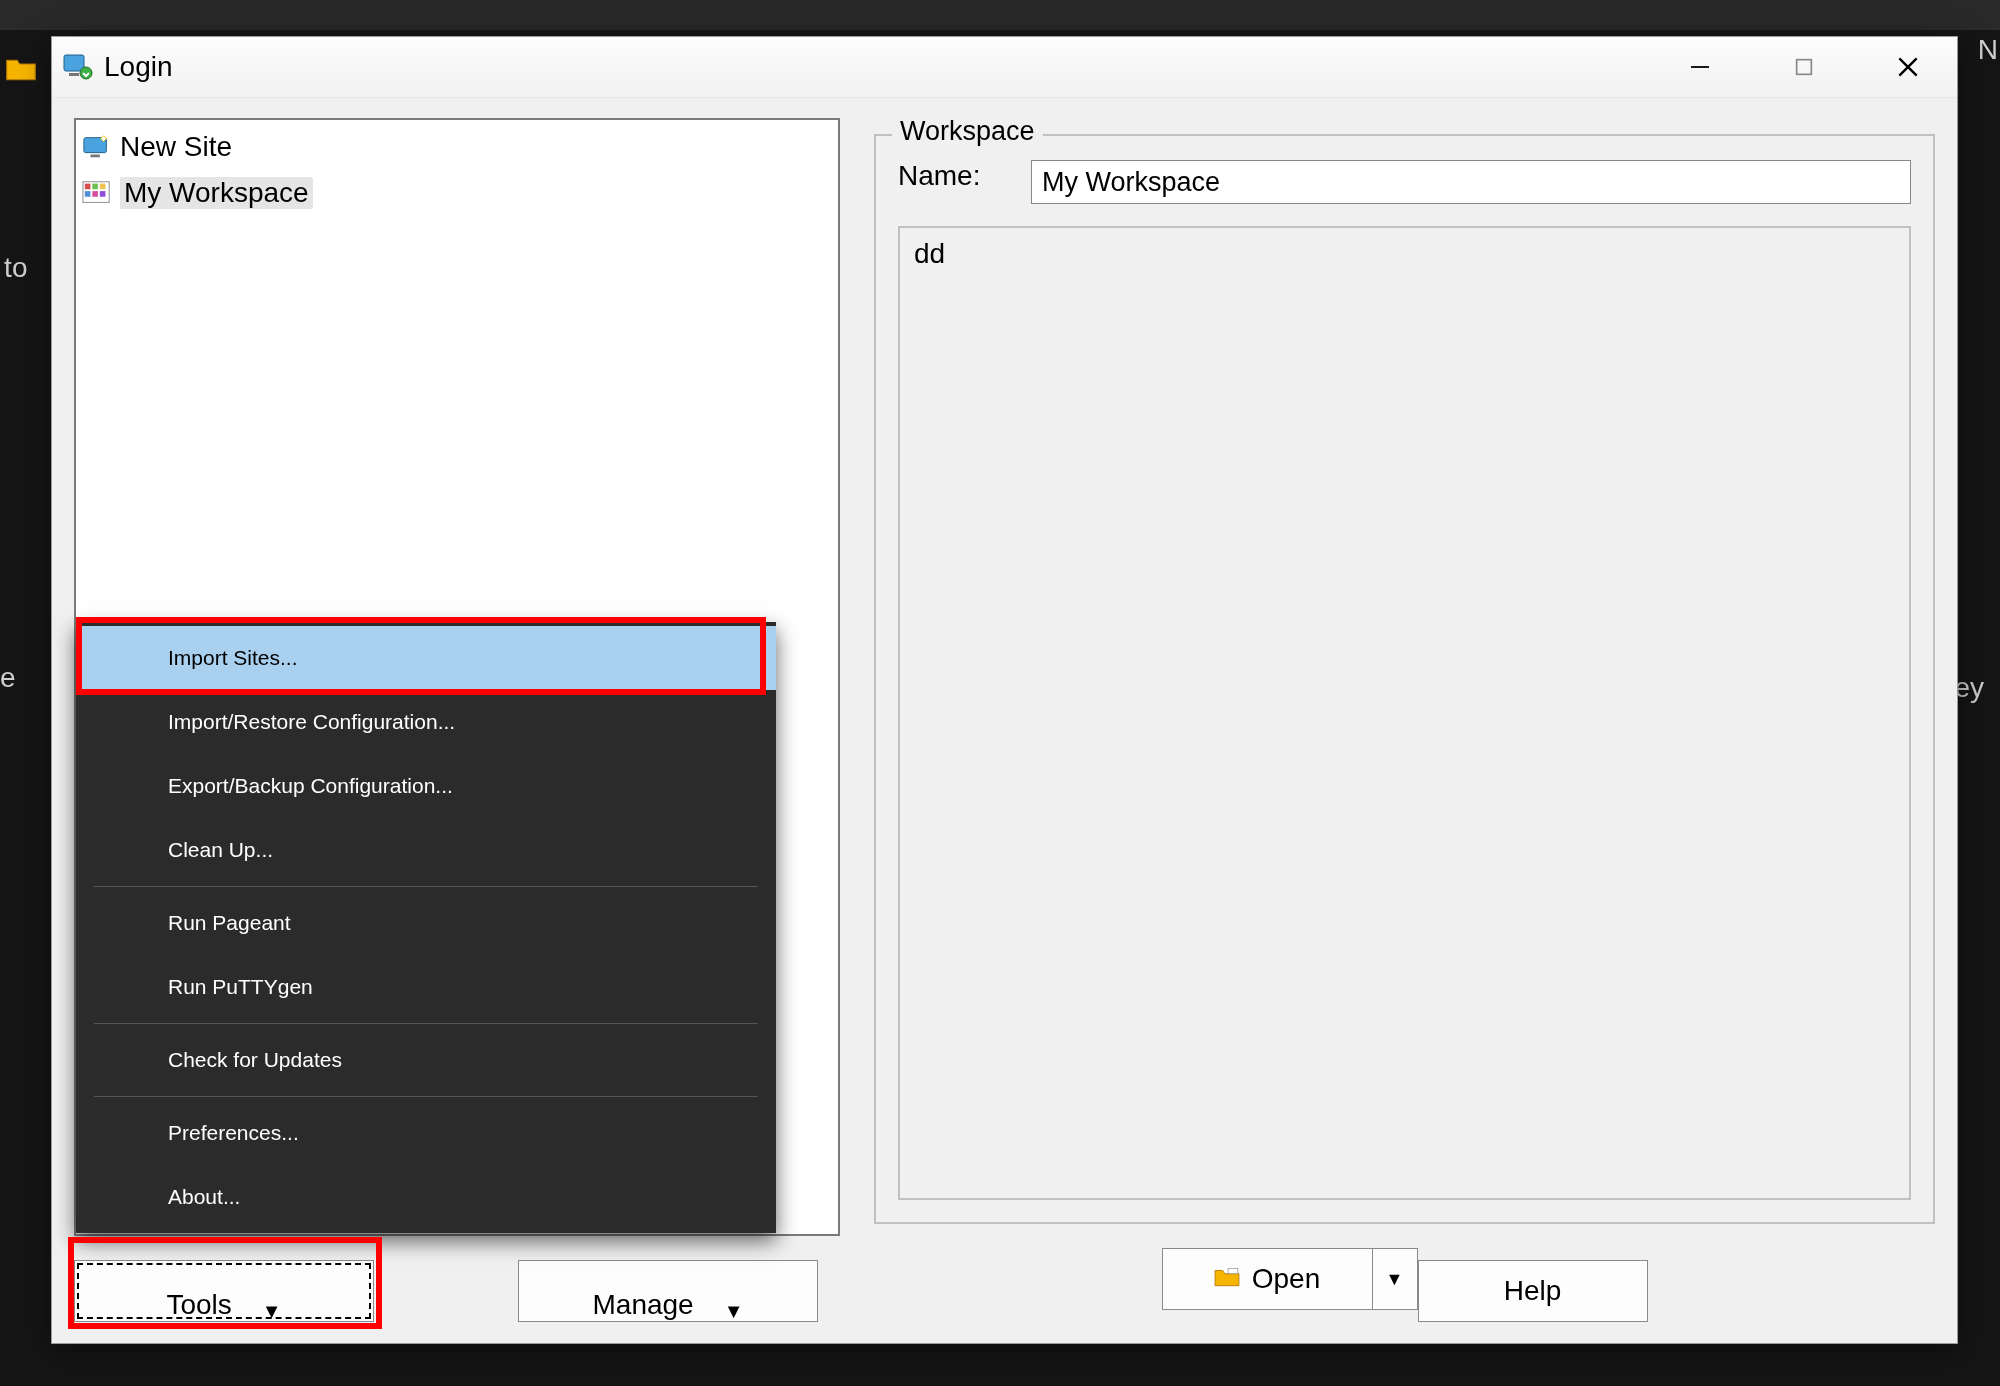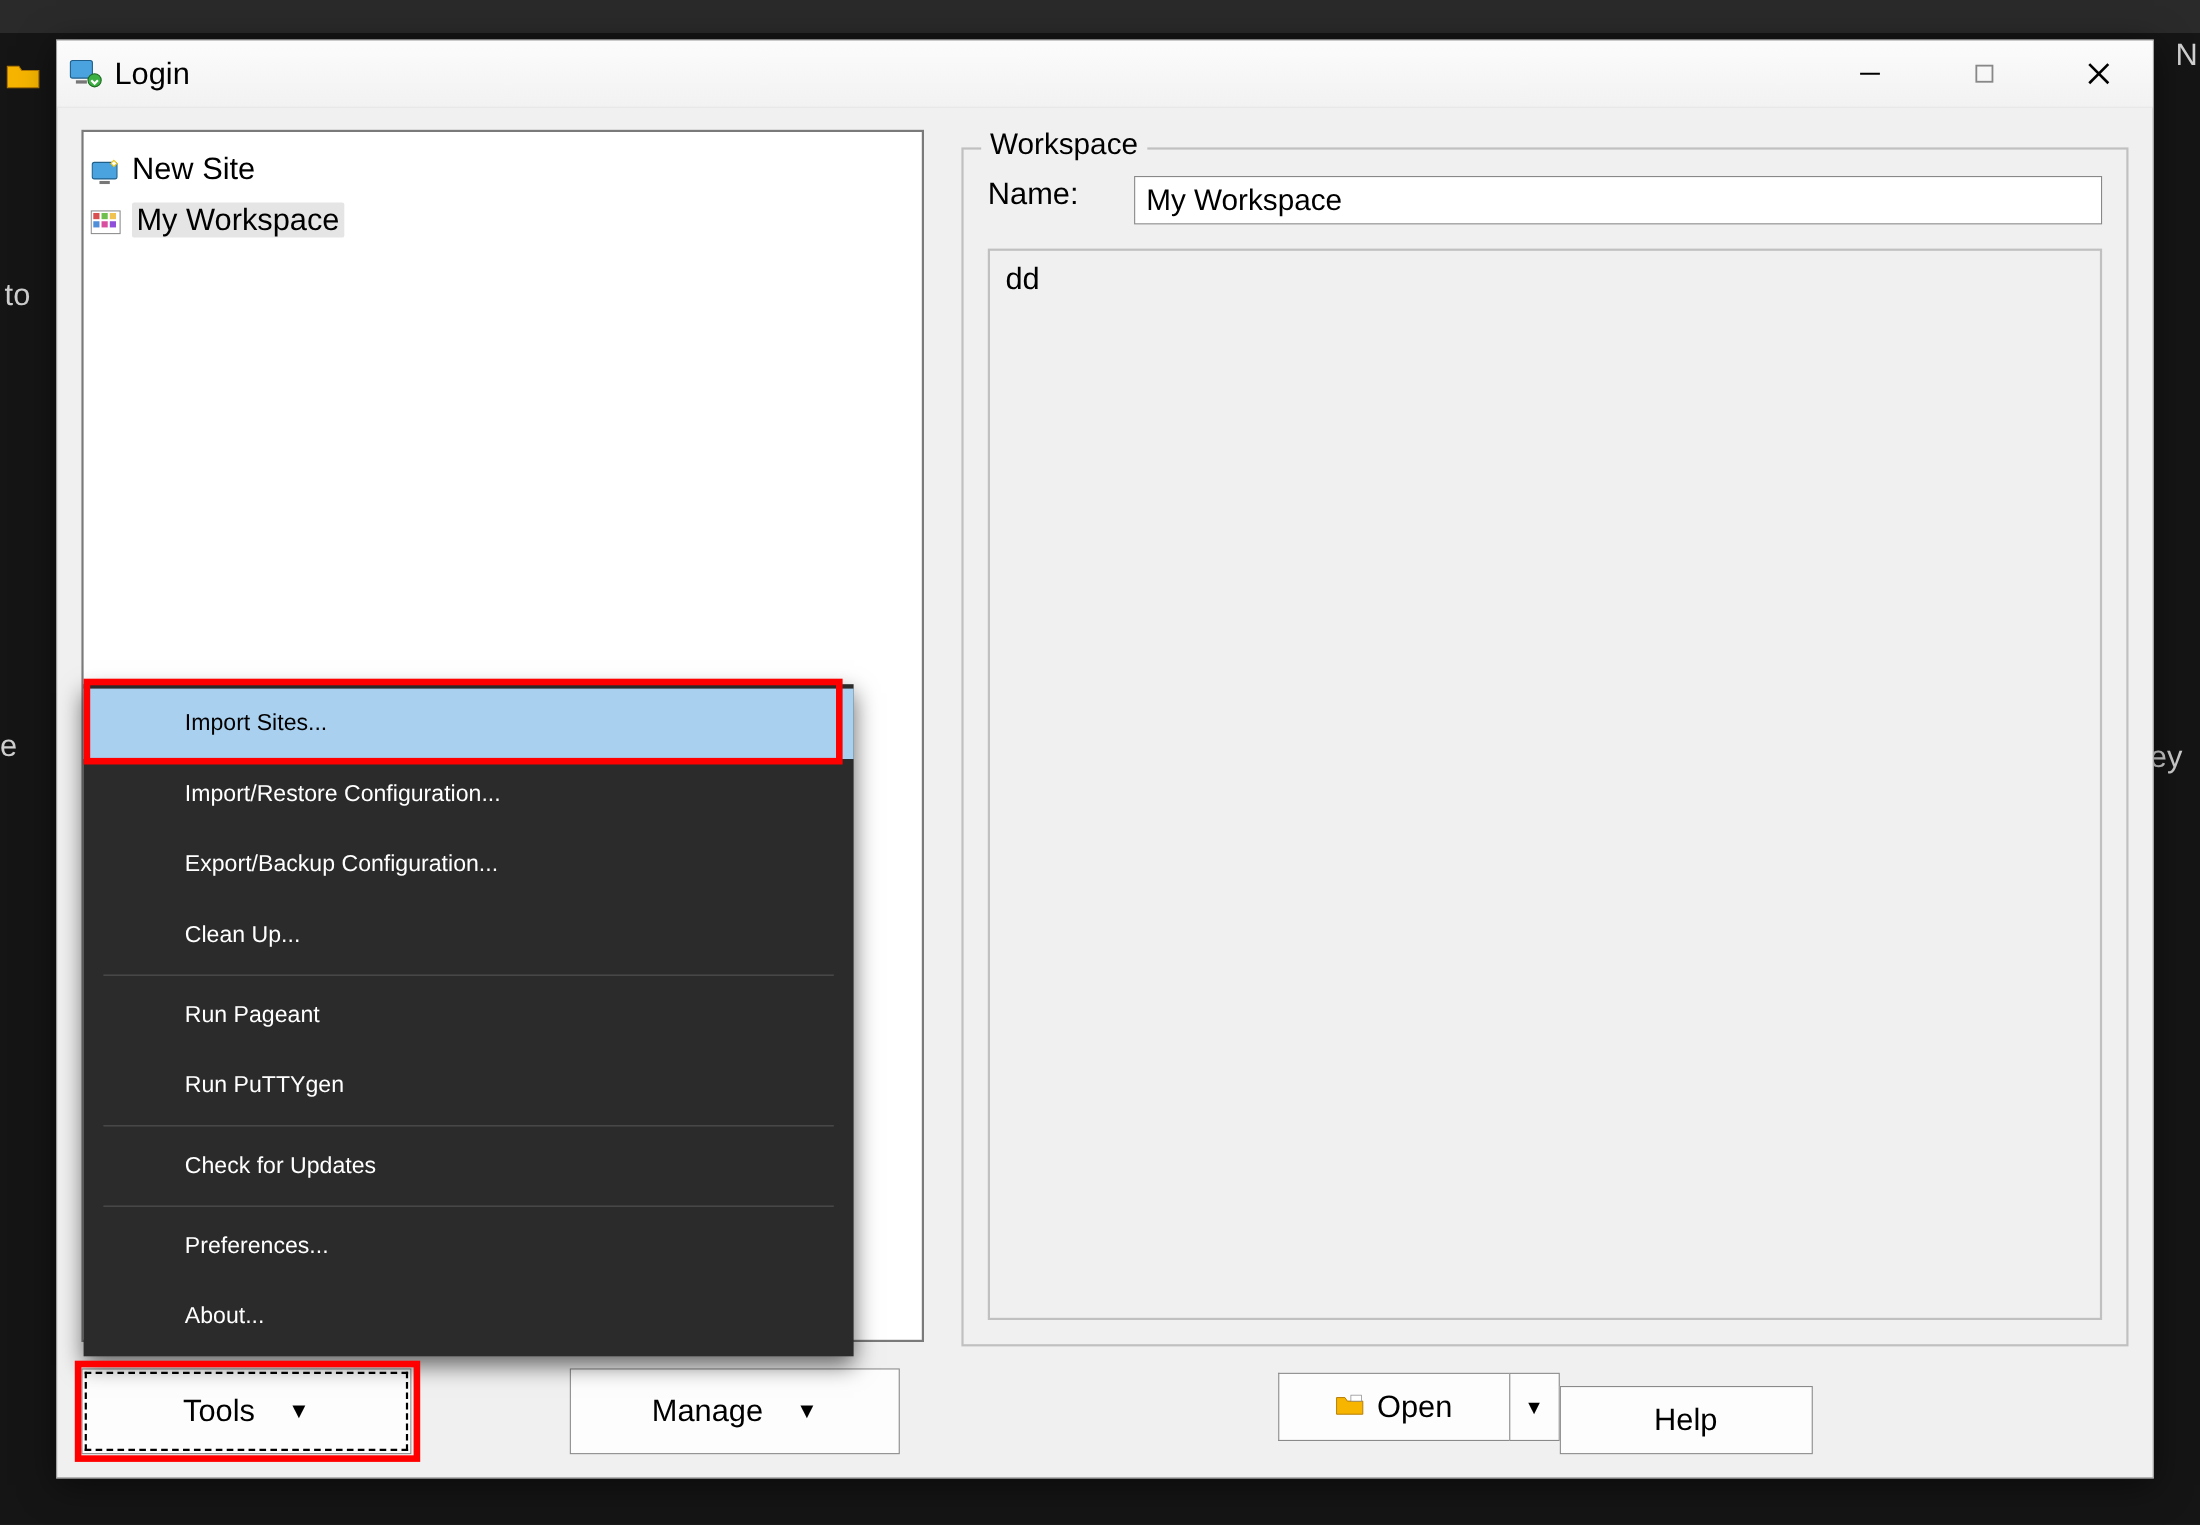--- a/index.html
+++ b/index.html
@@ -122,21 +122,21 @@
   .site-list {
     background: #fff;
     border: 2px solid #7a7a7a;
     flex: 1;
     padding: 4px 0;
     box-sizing: border-box;
     overflow: hidden;
   }
   .site-item {
     display: flex;
-    align-items: flex-end;
+    align-items: center;
     height: 46px;
     padding: 0 6px;
     font-size: 28px;
     gap: 8px;
   }
   .site-item .icon {
     width: 30px; height: 26px;
     display: inline-flex;
     align-items: center;
     justify-content: center;
@@ -146,26 +146,26 @@
     padding: 0 4px;
     border-radius: 2px;
   }
 
   .left-buttons {
     display: flex;
     gap: 144px;
     margin-top: 24px;
   }
   .combo-btn {
-    height: 78px;
+    height: 62px;
     width: 300px;
     background: #fdfdfd;
     border: 1.5px solid #8a8a8a;
     display: flex;
-    align-items: center;
+    align-items: flex-end;
     justify-content: center;
     font-size: 28px;
     position: relative;
     box-sizing: border-box;
     gap: 30px;
   }
   .combo-btn .caret {
     font-size: 20px;
     line-height: 1;
   }

